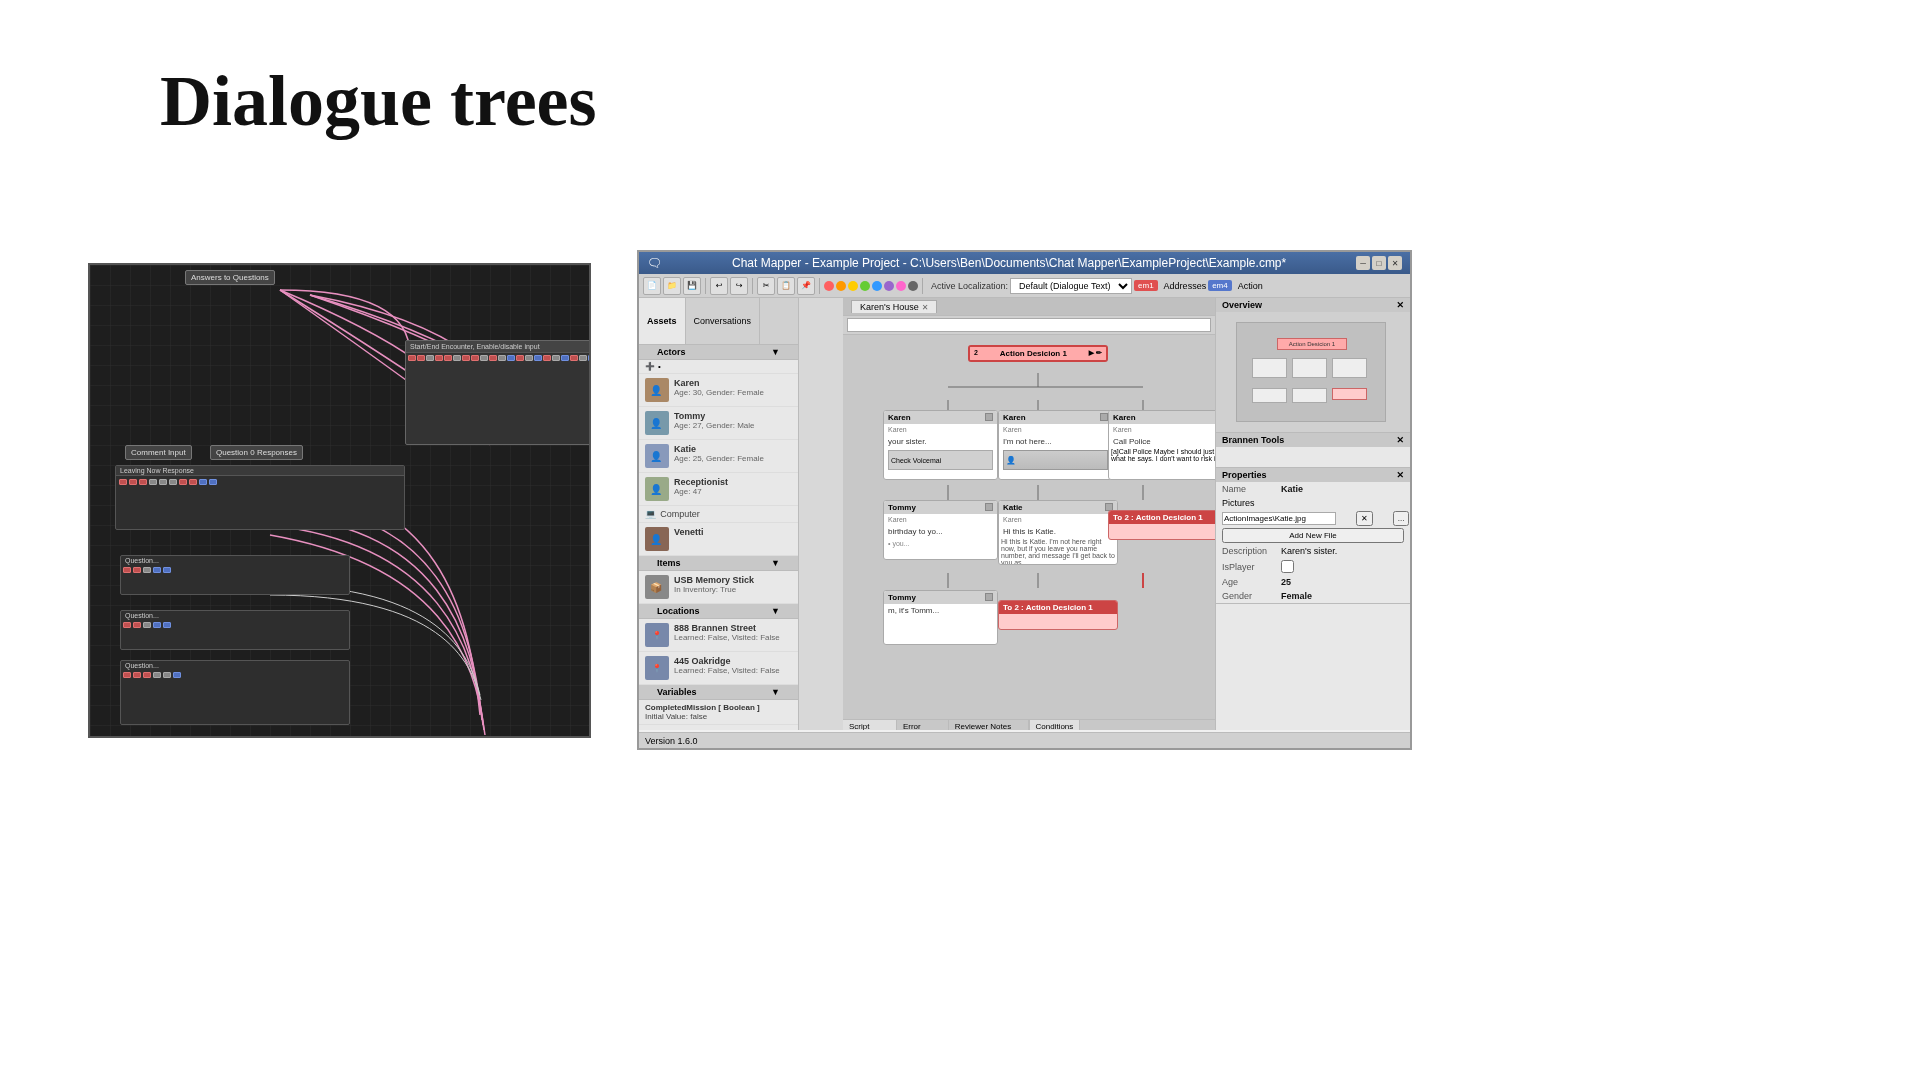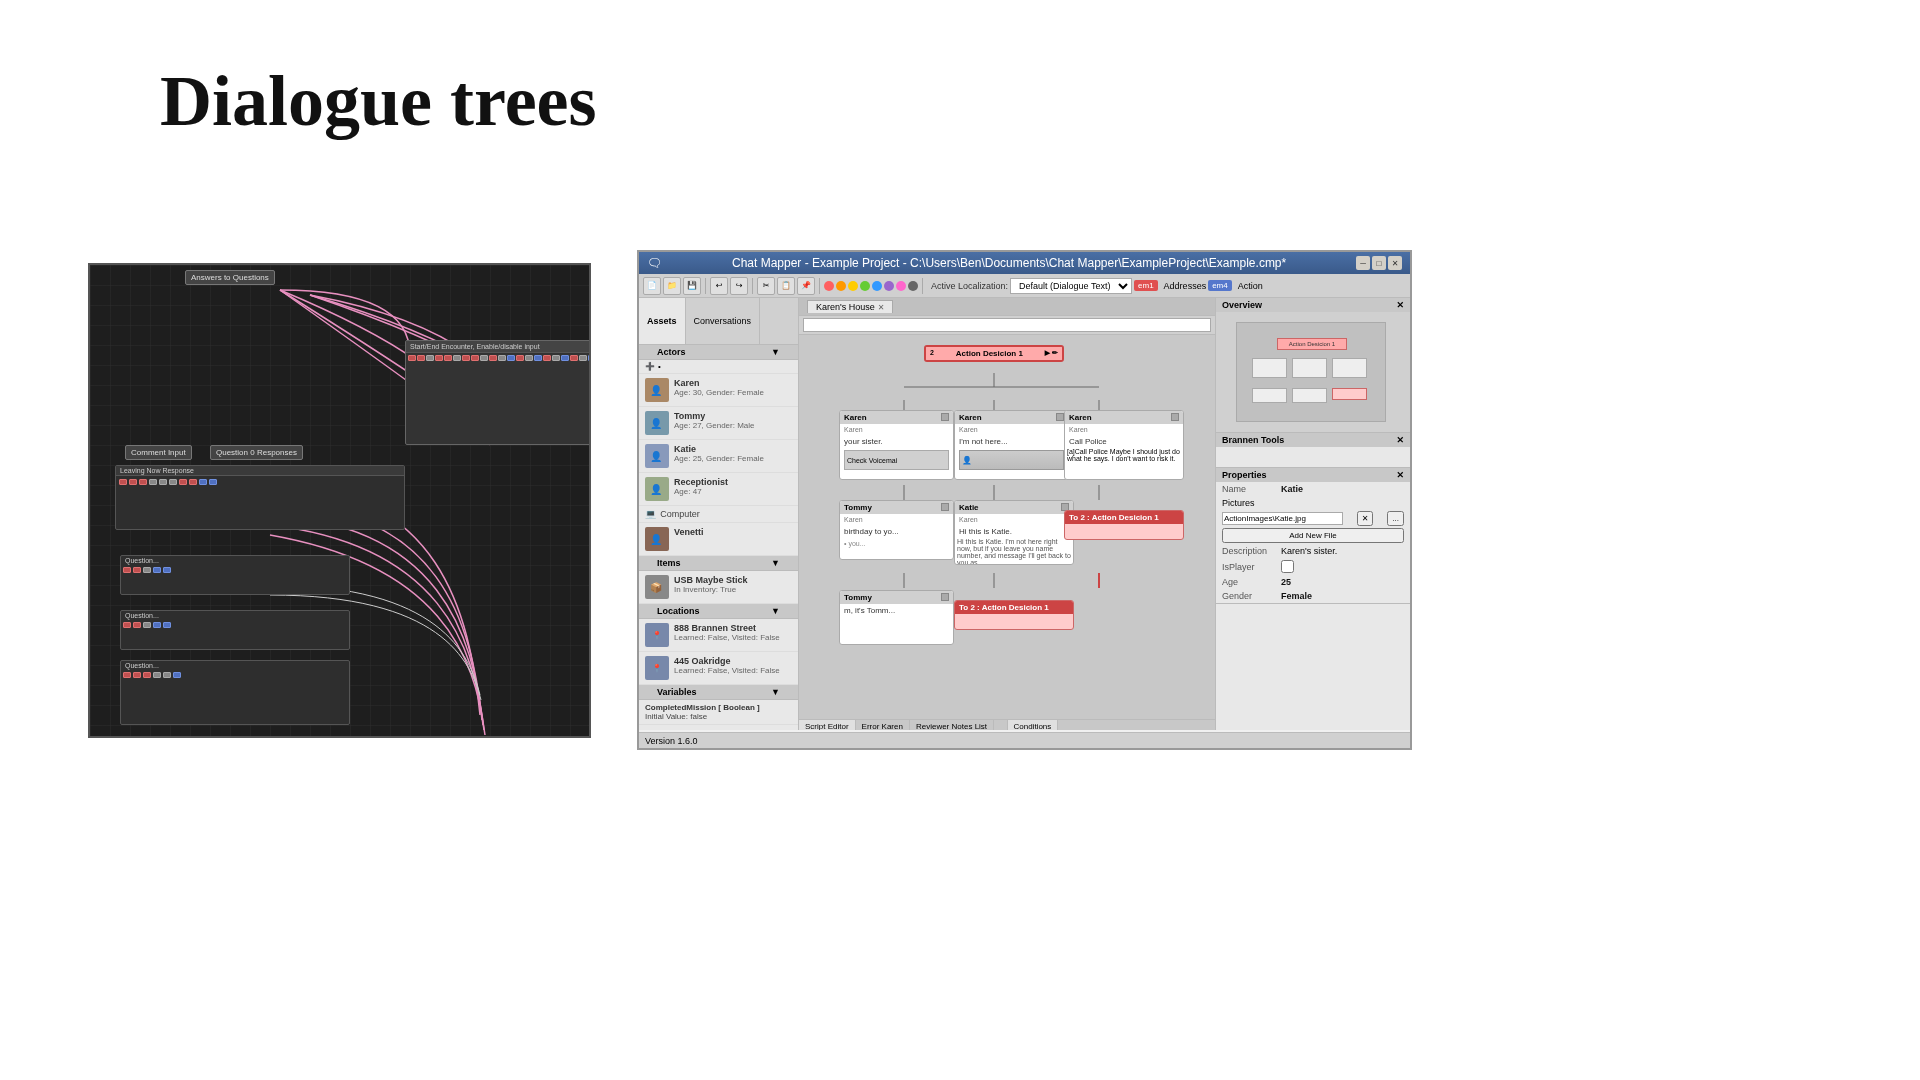--- a/index.html
+++ b/index.html
@@ -264,20 +264,21 @@
       align-items: center;
       gap: 4px;
     }
 
     
     .cm-center-panel {
       flex: 1;
       background: #d8d8d8;
       position: relative;
       overflow: hidden;
+      padding-left: 44px;
     }
 
     .cm-doc-tab {
       background: #c0c0c0;
       border-bottom: 1px solid #bbb;
       padding: 2px 8px;
       font-size: 9px;
       display: flex;
       align-items: center;
       gap: 4px;
@@ -710,21 +711,21 @@
         </div>
       </div>
 
       <div class="cm-section-header">
         <span>Items</span>
         <span>▼</span>
       </div>
       <div class="cm-actor-item">
         <div class="cm-actor-avatar" style="background:#888;">📦</div>
         <div class="cm-actor-info">
-          <div class="cm-actor-name">USB Maybe Stick</div>
+          <div class="cm-actor-name">USB Memory Stick</div>
           <div class="cm-actor-detail">In Inventory: True</div>
         </div>
       </div>
 
       <div class="cm-section-header">
         <span>Locations</span>
         <span>▼</span>
       </div>
       <div class="cm-actor-item">
         <div class="cm-actor-avatar" style="background:#7788aa;font-size:8px;">📍</div>
@@ -940,21 +941,21 @@
         </div>
 
         <div class="cm-prop-row">
           <span class="cm-prop-label">Name</span>
           <span class="cm-prop-value">Katie</span>
         </div>
 
         <div style="padding:2px 6px;font-size:9px;">
           <span>Pictures</span>
         </div>
-        <div style="padding:1px 6px;display:flex;align-items:center;gap:14px;">
+        <div style="padding:1px 6px;display:flex;align-items:center;gap:20px;">
           <input type="text" style="flex: 1 1 0%; font-size: 8px; border: 1px solid rgb(170, 170, 170); padding: 1px;" value="ActionImages\Katie.jpg">
           <button style="font-size:8px;padding:1px 3px;">✕</button>
           <button style="font-size:8px;padding:1px 3px;">...</button>
         </div>
         <div style="padding:1px 6px;">
           <button style="font-size:8px;padding:1px 4px;width:100%;">Add New File</button>
         </div>
 
         <div class="cm-prop-row">
           <span class="cm-prop-label">Description</span>

